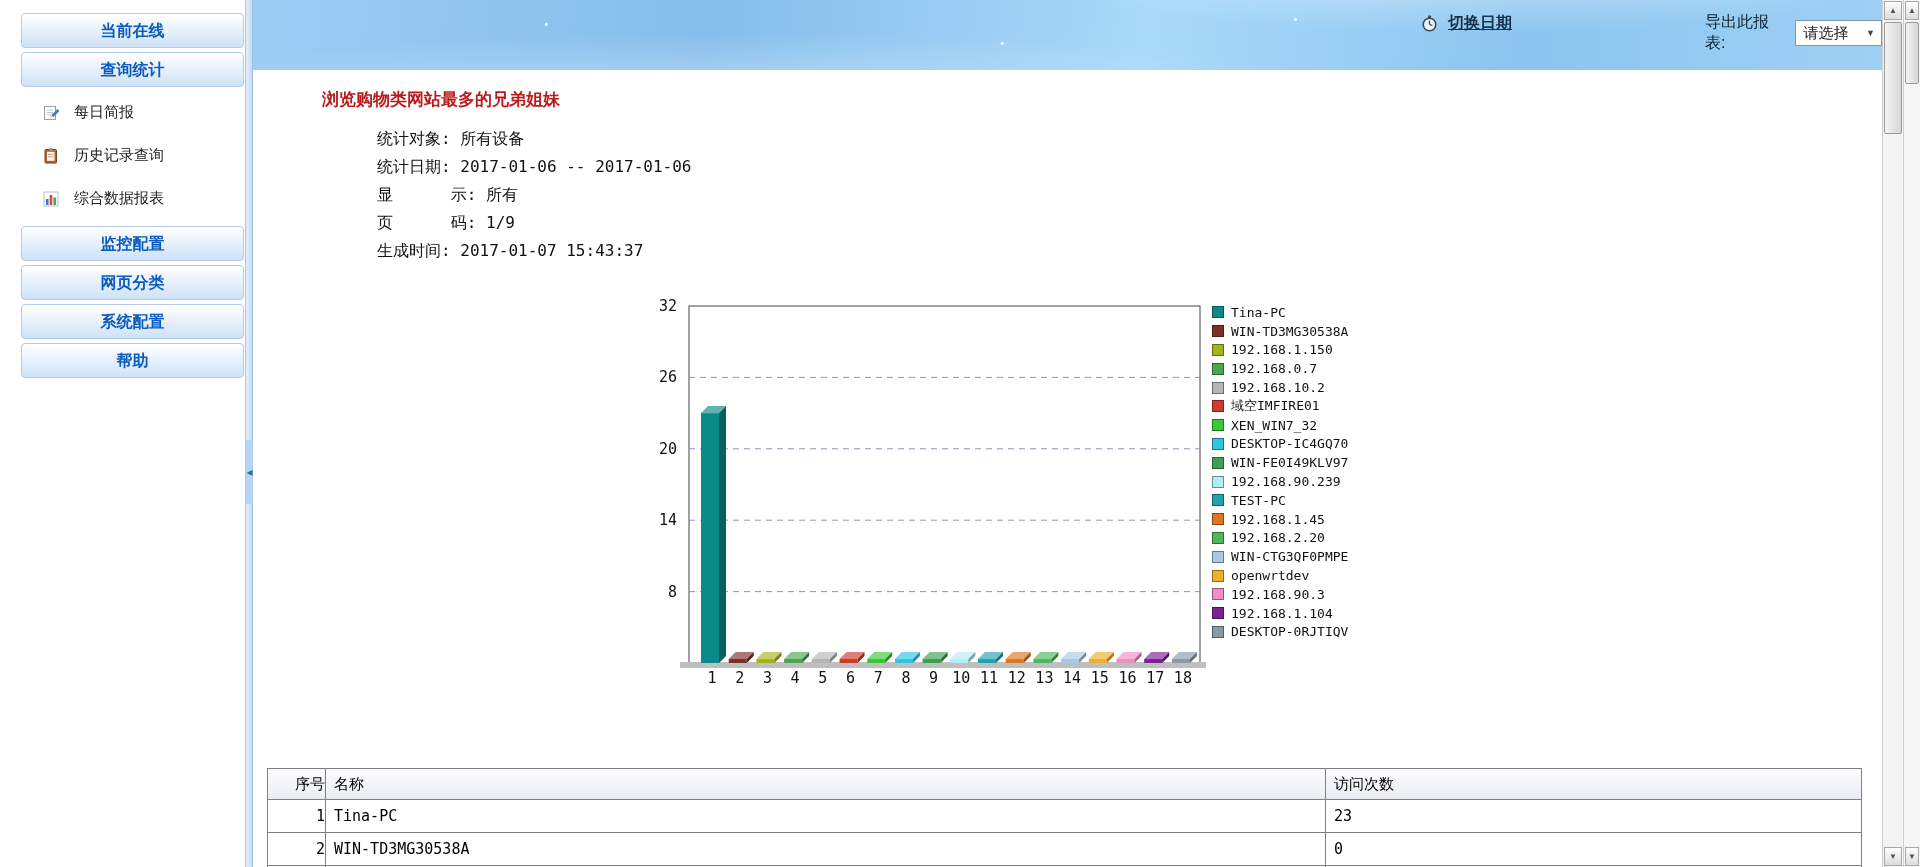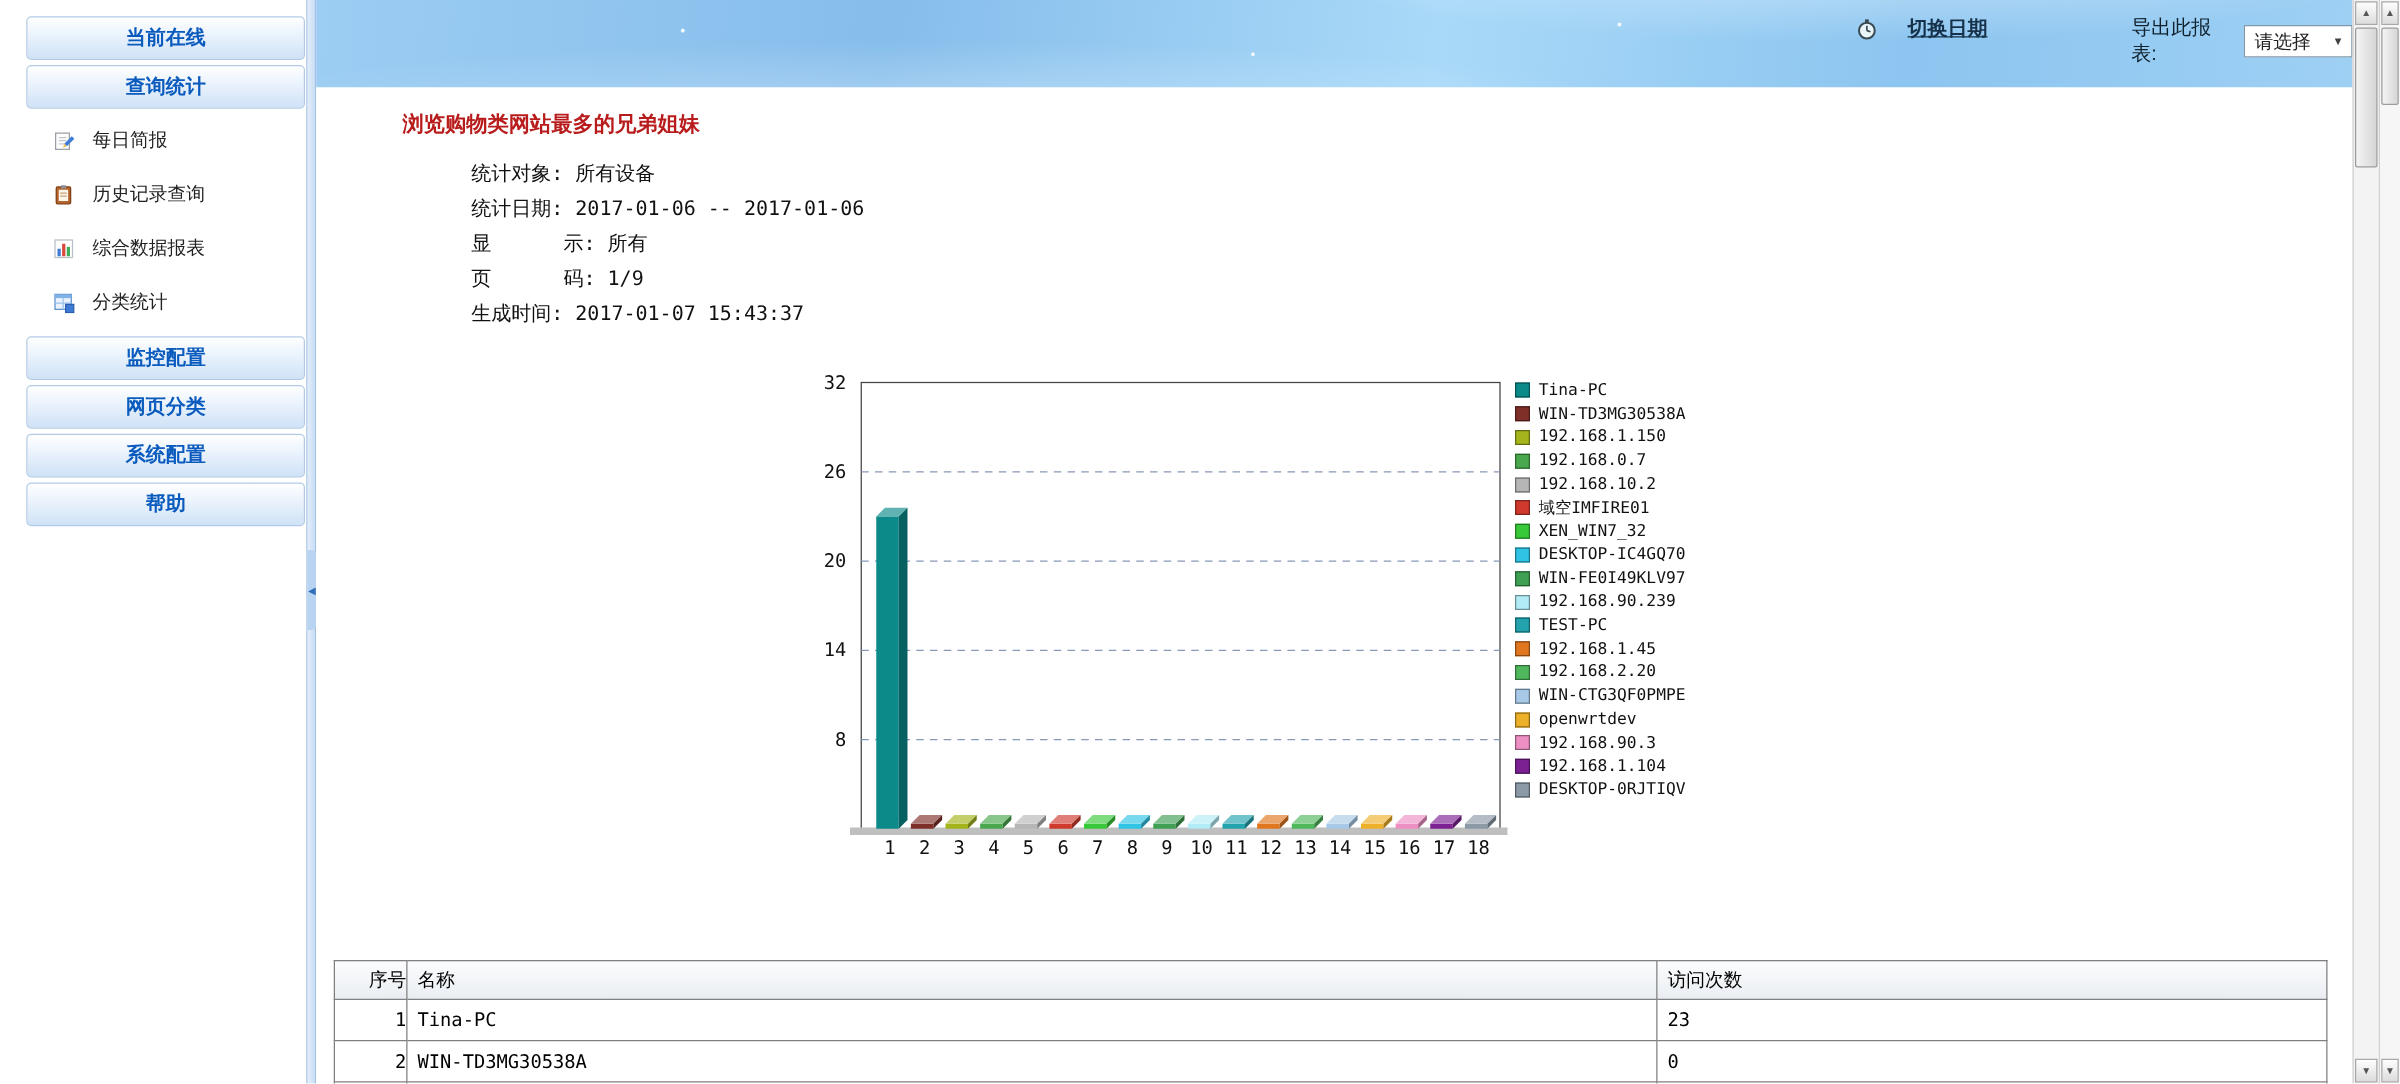--- a/index.html
+++ b/index.html
@@ -36,21 +36,21 @@
   
   .main{position:absolute;left:253px;top:0;width:1629px;height:867px;background:#fff;}
   .banner{position:relative;height:70px;
     background:
       radial-gradient(circle 2px at 18% 35%, rgba(255,255,255,.95) 0 1px, transparent 2px),
       radial-gradient(circle 2px at 46% 62%, rgba(255,255,255,.85) 0 1px, transparent 2px),
       radial-gradient(circle 2px at 64% 28%, rgba(255,255,255,.9) 0 1px, transparent 2px),
       radial-gradient(ellipse 60% 140% at 30% 130%, rgba(255,255,255,.35), transparent 60%),
       radial-gradient(ellipse 50% 160% at 75% -40%, rgba(255,255,255,.45), transparent 55%),
       linear-gradient(96deg,#9ccdf3 0%,#85bdeb 28%,#a9d9f8 55%,#8cc5f0 78%,#9ed0f4 100%);}
-  .switch-date{position:absolute;left:1232px;top:13px;display:flex;align-items:center;gap:23px;cursor:pointer;}
+  .switch-date{position:absolute;left:1168px;top:13px;display:flex;align-items:center;gap:9px;cursor:pointer;}
   .sd-text{font-size:16px;font-weight:bold;color:#16324a;text-decoration:underline;}
   .export-group{position:absolute;left:1452px;top:12px;display:flex;align-items:center;gap:8px;
                 font-size:16px;color:#10222e;}
   .select{width:90px;height:26px;box-sizing:border-box;background:#fff;border:1px solid #7f98ac;
           display:flex;align-items:center;justify-content:space-between;
           padding:0 6px 0 8px;font-size:15px;color:#222;cursor:pointer;}
   .caret{font-size:9px;color:#444;}
 
   .content{position:relative;height:797px;background:#fff;}
   .report-title{padding:18px 0 0 69px;font-size:17px;font-weight:bold;color:#b91c1c;}
@@ -125,32 +125,20 @@
           <div class="subitem">
             <span class="subicon">
               <svg width="18" height="18" viewBox="0 0 18 18">
                 <rect x="2" y="2" width="14" height="14" fill="#ffffff" stroke="#b9bfc6"></rect>
                 <rect x="4" y="9" width="2.6" height="6" fill="#3f7ad6"></rect>
                 <rect x="7.7" y="5" width="2.6" height="10" fill="#d9483b"></rect>
                 <rect x="11.4" y="7.5" width="2.6" height="7.5" fill="#3fae5a"></rect>
               </svg>
             </span>
             <span>综合数据报表</span>
-          </div>
-          <div class="subitem">
-            <span class="subicon">
-              <svg width="18" height="18" viewBox="0 0 18 18">
-                <rect x="2" y="2.5" width="13" height="12" fill="#eaf3fd" stroke="#5b8fd0"></rect>
-                <rect x="2" y="2.5" width="13" height="3" fill="#7fb3e8"></rect>
-                <line x1="2" y1="9.5" x2="15" y2="9.5" stroke="#9cc0e8"></line>
-                <line x1="8.5" y1="5.5" x2="8.5" y2="14.5" stroke="#9cc0e8"></line>
-                <rect x="10.5" y="10.5" width="6.5" height="6.5" fill="#3f7ad6" stroke="#2c5fae"></rect>
-              </svg>
-            </span>
-            <span>分类统计</span>
           </div>
         </div>
       <div class="group-btn">监控配置</div>
       <div class="group-btn">网页分类</div>
       <div class="group-btn">系统配置</div>
       <div class="group-btn">帮助</div>
     </div>
   </div>
 
   <div class="side-strip">

